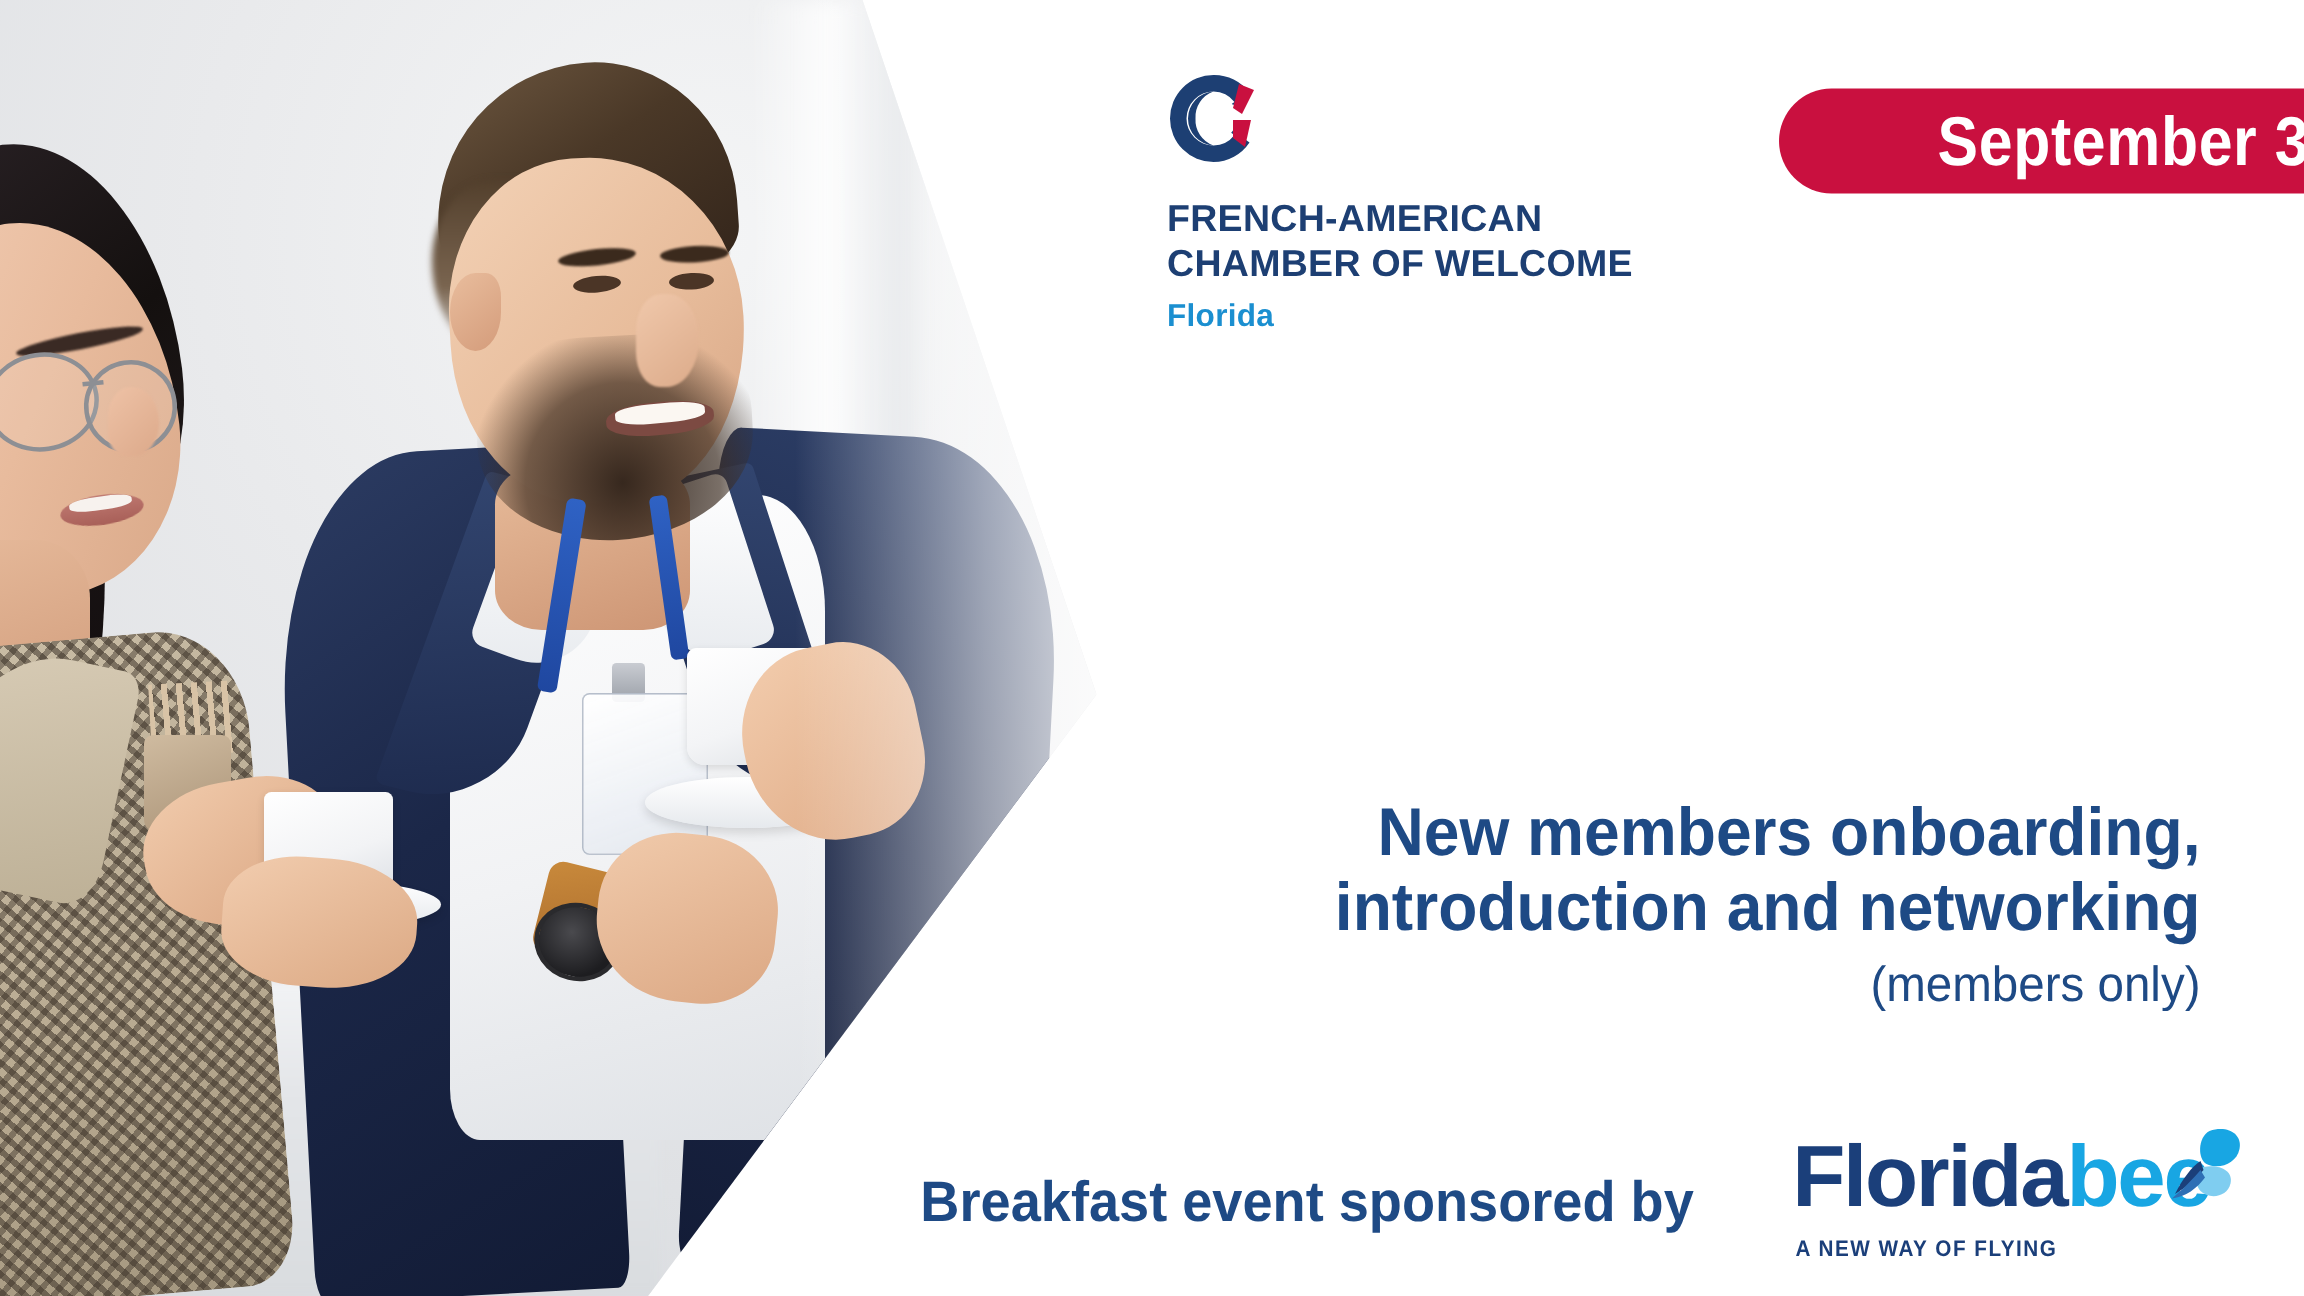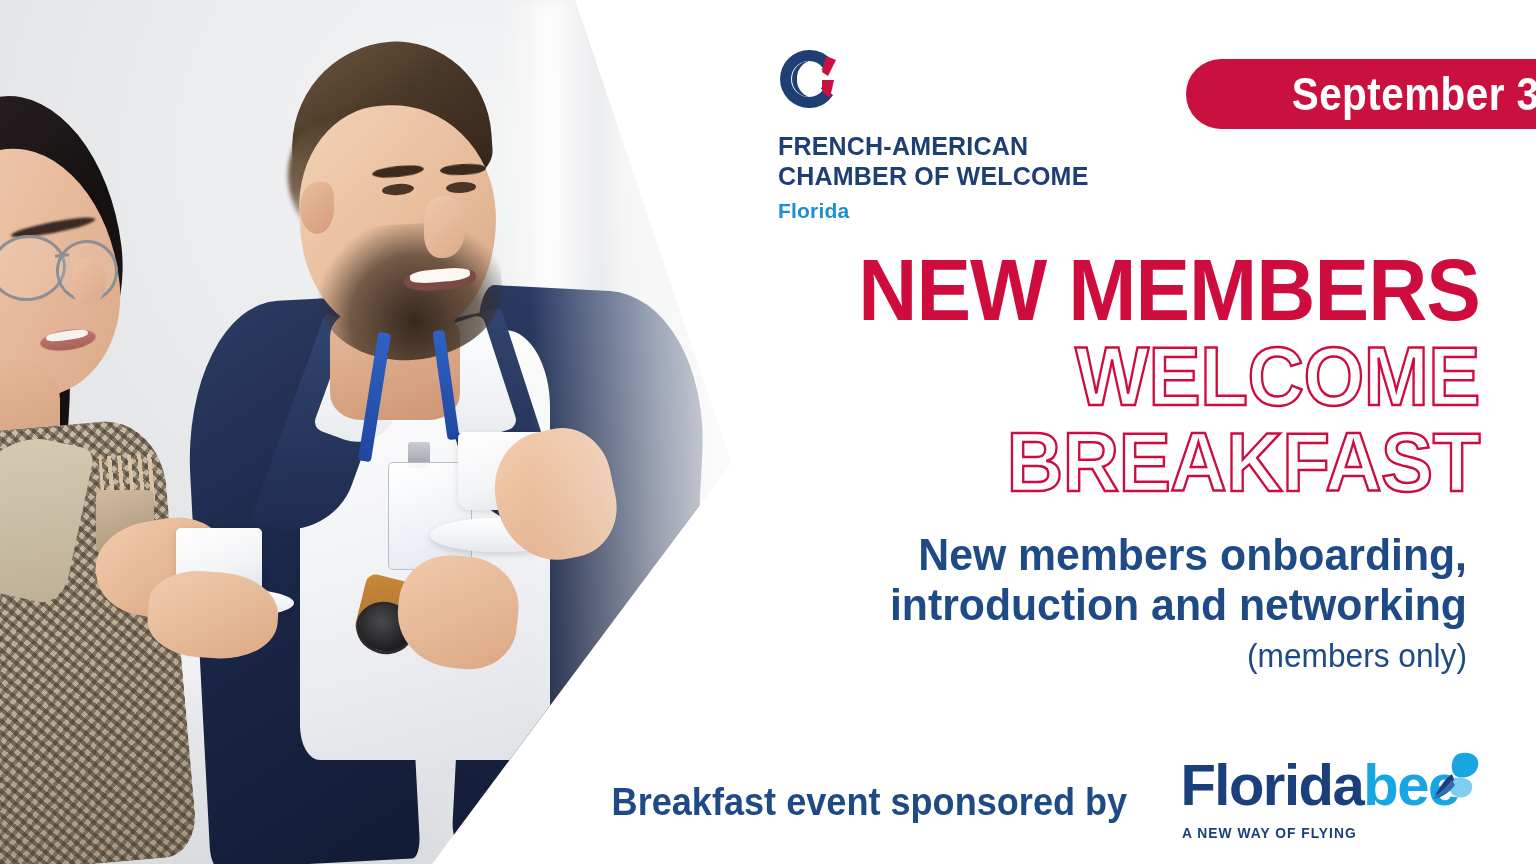--- a/index.html
+++ b/index.html
@@ -373,21 +373,21 @@
     transform:scaleX(.95);transform-origin:right center;
   }
   .sub-note{
     color:#1e4a85;font-weight:normal;font-size:33px;margin-top:8px;
     transform:scaleX(.96);transform-origin:right center;
   }
 
   
   #sponsor-row{
     position:absolute;left:600px;top:752px;width:880px;height:100px;
-    display:flex;align-items:center;justify-content:center;gap:32px;
+    display:flex;align-items:center;justify-content:space-between;gap:44px;
   }
   #sponsor-label{
     color:#1e4a85;font-weight:bold;font-size:38px;white-space:nowrap;
     transform:scaleX(.95);
   }
   #frenchbee-logo{position:relative;width:310px;height:104px;flex:0 0 auto;}
   .fb-word{
     position:absolute;left:8px;top:6px;
     font-weight:bold;font-size:58px;letter-spacing:-1.5px;line-height:1;
   }
@@ -480,25 +480,20 @@
       <div class="cci-line">FRENCH-AMERICAN</div>
       <div class="cci-line">CHAMBER OF WELCOME</div>
       <div class="cci-sub">Florida</div>
     </div>
   </div>
 
   <div id="date-badge">
     <span class="date-text">September 3rd</span>
   </div>
 
-  <div id="headline-block">
-    <div class="hl-solid">NEW MEMBERS</div>
-    <div class="hl-outline">WELCOME</div>
-    <div class="hl-outline">BREAKFAST</div>
-  </div>
 
   <div id="subtitle-block">
     <div class="sub-line">New members onboarding,</div>
     <div class="sub-line">introduction and networking</div>
     <div class="sub-note">(members only)</div>
   </div>
 
   <div id="sponsor-row">
     <div id="sponsor-label">Breakfast event sponsored by</div>
     <div id="frenchbee-logo">

